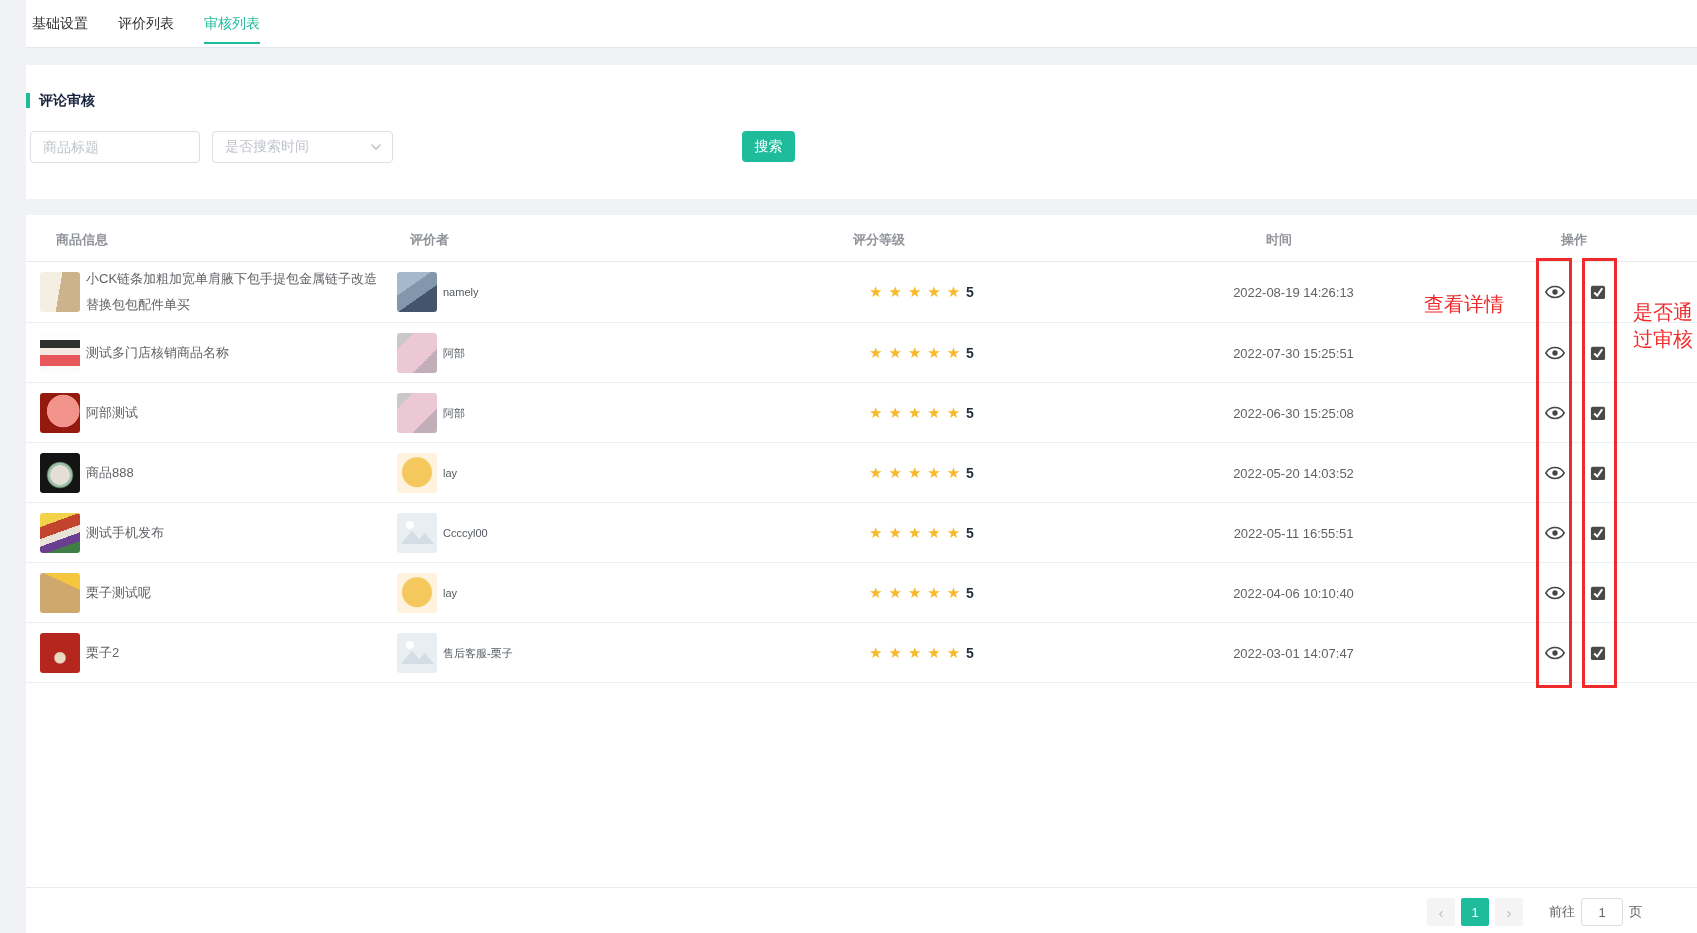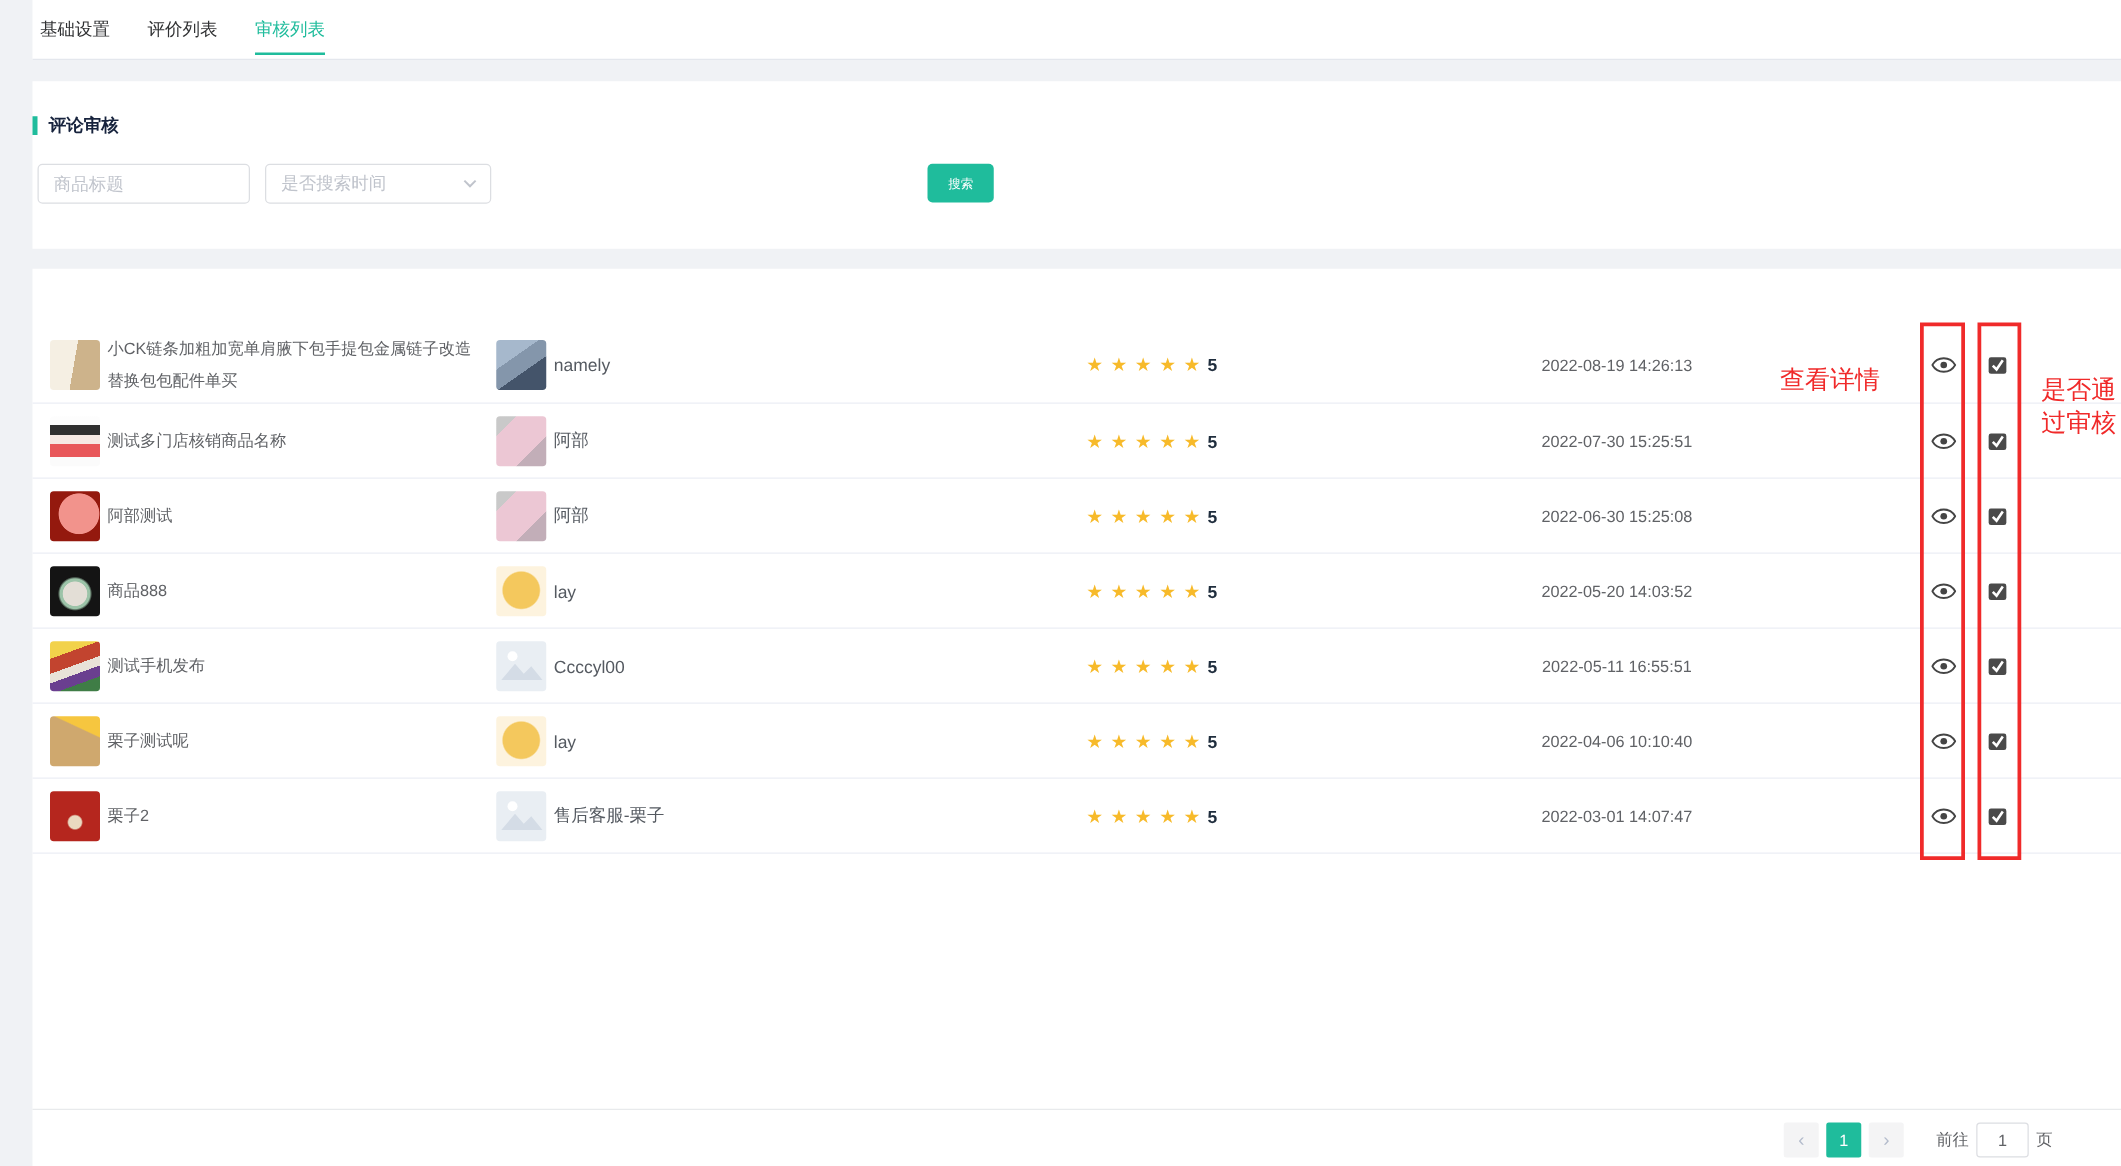--- a/index.html
+++ b/index.html
@@ -19,39 +19,39 @@
       font-size:14px; font-weight:bold; color:#17233d; line-height:15px; }
   .ctl { position:absolute; top:66px; height:32px; border:1px solid #dcdee2; border-radius:4px; background:#fff; font-size:14px; }
   .ctl-input { left:4px; width:170px; padding:0 12px; color:#606266; }
   .ctl-input::placeholder { color:#c0c4cc; }
   .ctl-select { left:186px; width:181px; display:flex; align-items:center; padding:0 10px 0 12px; color:#c0c4cc; cursor:pointer; }
   .ctl-select .sel-text { flex:1; }
   .ctl-date { left:382px; width:320px; display:flex; align-items:center; padding:0 10px 0 12px; color:#c0c4cc; cursor:pointer; }
   .ctl-date .dph { flex:1; text-align:center; }
   .ctl-date .dsep { color:#606266; }
   .btn-search { position:absolute; left:716px; top:66px; width:53px; height:31px; background:#1FBC9C; color:#fff;
-      font-size:10px; border:none; border-radius:4px; cursor:pointer; }
+      font-size:14px; border:none; border-radius:4px; cursor:pointer; }
 
   
   .table-wrap { position:relative; margin-top:16px; height:718px; }
   .thead { position:absolute; top:0; left:0; right:0; height:47px; border-bottom:1px solid #e8eaec; }
   .th { position:absolute; top:16px; font-size:13px; font-weight:600; color:#909399; }
   .th-product { left:30px; } .th-reviewer { left:384px; } .th-rating { left:827px; }
   .th-time { left:1240px; } .th-action { left:1535px; }
 
   .row { position:absolute; left:0; right:0; border-bottom:1px solid #ebeef5; }
   .r0 { top:47px;  height:61px; } .r1 { top:108px; height:60px; } .r2 { top:168px; height:60px; }
   .r3 { top:228px; height:60px; } .r4 { top:288px; height:60px; } .r5 { top:348px; height:60px; }
   .r6 { top:408px; height:60px; }
 
   .thumb { position:absolute; left:14px; top:50%; margin-top:-20px; width:40px; height:40px; border-radius:3px; background:#eee; }
   .ptitle { position:absolute; left:60px; top:50%; transform:translateY(-50%); width:296px;
       font-size:13px; color:#606266; line-height:26px; }
   .avatar { position:absolute; left:371px; top:50%; margin-top:-20px; width:40px; height:40px; border-radius:3px; background:#eee; overflow:hidden; }
-  .rname { position:absolute; left:417px; top:50%; transform:translateY(-50%); font-size:14px; color:#555a61; }
+  .rname { position:absolute; left:417px; top:50%; transform:translateY(-50%); font-size:11px; color:#555a61; }
   .stars { position:absolute; left:843px; top:50%; transform:translateY(-50%); color:#F7BA2A; font-size:15px; letter-spacing:6px; white-space:nowrap; }
   .rvalue { position:absolute; left:940px; top:50%; transform:translateY(-50%); font-size:14px; font-weight:600; color:#1f2d3d; }
   .rtime { position:absolute; left:1150px; width:235px; text-align:center; top:50%; transform:translateY(-50%); font-size:13px; color:#606266; }
   .icon-btn { position:absolute; top:50%; transform:translate(-50%,-50%); background:none; border:none; cursor:pointer; line-height:0; }
   .eye-btn { left:1529px; } .check-btn { left:1572px; }
 
   
   .ann-box { position:absolute; border:3px solid #F02A2A; background:transparent; }
   .ann-box1 { left:1510px; top:43px; width:36px; height:430px; }
   .ann-box2 { left:1556px; top:43px; width:35px; height:430px; }
@@ -95,20 +95,27 @@
     <svg width="12" height="8" viewBox="0 0 12 8">
       <polyline points="1.5,1.5 6,6 10.5,1.5" fill="none" stroke="#c0c4cc" stroke-width="1.6"></polyline>
     </svg>
   </div>
 
 
   <button class="btn-search">搜索</button>
 </div>
 
 <div class="card table-wrap">
+  <div class="thead">
+    <span class="th th-product">商品信息</span>
+    <span class="th th-reviewer">评价者</span>
+    <span class="th th-rating">评分等级</span>
+    <span class="th th-time">时间</span>
+    <span class="th th-action">操作</span>
+  </div>
 
   <div class="row r0">
     <div class="thumb" style="background:linear-gradient(100deg,#f5efe3 0 48%,#cdb38b 48% 100%)"></div>
     <div class="ptitle">小CK链条加粗加宽单肩腋下包手提包金属链子改造替换包包配件单买</div>
     <div class="avatar" style="background:linear-gradient(145deg,#a6b8cc 0 35%,#8496ab 35% 60%,#44546a 60%)"></div>
     <span class="rname">namely</span>
     <span class="stars">★★★★★</span>
     <span class="rvalue">5</span>
     <span class="rtime">2022-08-19 14:26:13</span>
     <button class="icon-btn eye-btn"><svg width="20" height="14" viewBox="0 0 24 15">

